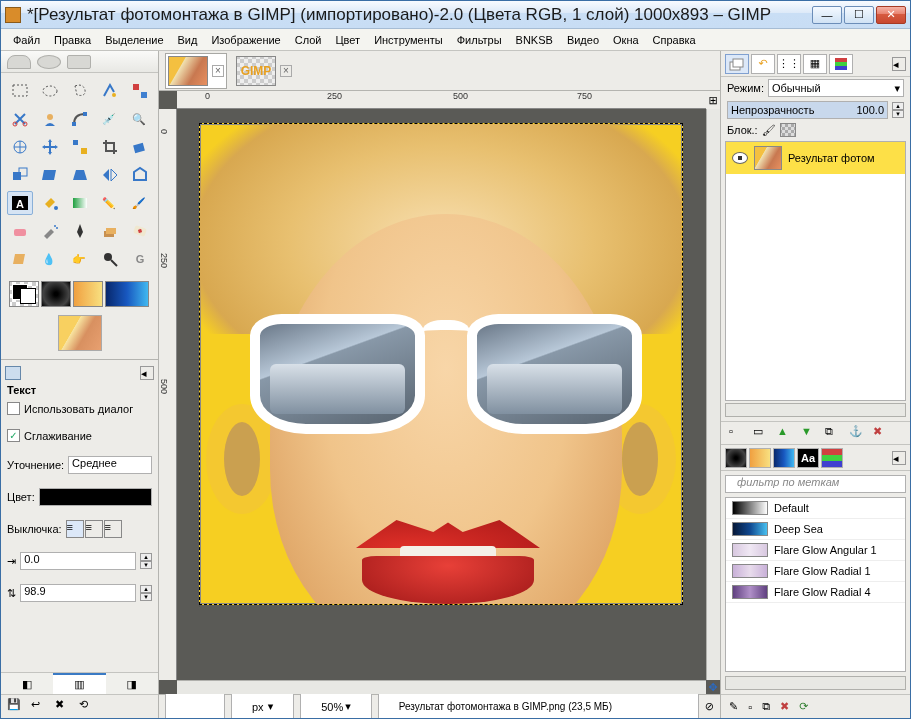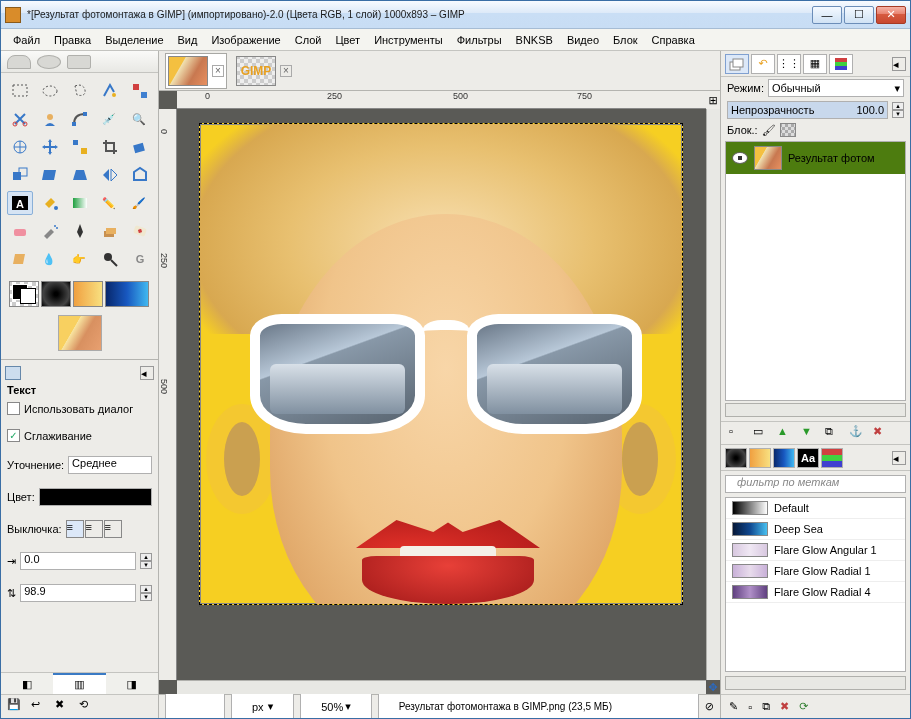--- a/index.html
+++ b/index.html
@@ -1,19 +1,19 @@
 <!DOCTYPE html>
 <html><head>
 <meta charset="utf-8">
 <style>
 * { box-sizing: border-box; margin: 0; padding: 0; font-family: "Segoe UI", Tahoma, sans-serif; font-size: 11px; }
 body { background: #eaf3fb; width: 911px; height: 719px; overflow: hidden; border: 1px solid #3a6ea5; }
 .titlebar { height: 28px; background: linear-gradient(#f8fbff,#dce9f8 45%,#c9def5 46%,#c8ddf4); display: flex; align-items: center; padding: 0 4px; border-bottom: 1px solid #a6bcd4; }
 .titlebar-icon { width:16px; height:16px; background:#d98c2a; margin-right:6px; border:1px solid #8a5a1a; }
-.titlebar-text { flex:1; color:#1a1a1a; font-size:10px; overflow:hidden; white-space:nowrap; }
+.titlebar-text { flex:1; color:#1a1a1a; font-size:17px; overflow:hidden; white-space:nowrap; }
 .win-btns { display:flex; gap:2px; }
 .win-btn { width:30px; height:18px; border:1px solid #6b8db8; background:linear-gradient(#f4f9ff,#d0e2f4); border-radius:2px; display:flex; align-items:center; justify-content:center; }
 .win-close { background:linear-gradient(#f4b4a8,#e8816e 45%,#d65a40 46%,#c84830); border-color:#a63a25; color:#fff; }
 .menubar { height:22px; background:#f4f4f0; border-bottom:1px solid #c4c4c0; display:flex; align-items:center; padding:0 6px; gap:2px; }
 .menu-item { padding:2px 6px; cursor:default; }
 .workspace { display:flex; height:calc(100% - 50px); }
 .left-panel { width:158px; background:#edece8; border-right:1px solid #b4b4b0; display:flex; flex-direction:column; }
 .lp-header { height:22px; background:linear-gradient(#fafaf8,#e8e8e4); border-bottom:1px solid #c4c4c0; display:flex; align-items:center; }
 .lp-header .shape { width:24px; height:14px; margin-left:6px; border-radius:8px 8px 0 0; background:#d8d8d4; border:1px solid #b0b0ac; }
 .lp-header .shape + .shape { border-radius:50%; }
@@ -73,21 +73,21 @@
 .stat-box { height:34px; border:1px solid #b0b0b0; background:#fff; display:flex; align-items:center; padding:0 20px; font-size:10px; }
 .right-panel { width:190px; background:#edece8; border-left:1px solid #b4b4b0; display:flex; flex-direction:column; }
 .rp-tabs { height:26px; display:flex; align-items:center; padding:3px 4px; gap:2px; border-bottom:1px solid #c4c4c0; }
 .rp-tab { width:24px; height:20px; border:1px solid #b0b0b0; background:#fff; display:flex; align-items:center; justify-content:center; }
 .rp-tab.active { background:#dce8f8; border-color:#80a0d0; }
 .rp-menu { margin-left:auto; width:14px; height:14px; border:1px solid #999; }
 .rp-row { display:flex; align-items:center; padding:2px 6px; gap:4px; }
 .rp-row .lbl { flex:0 0 auto; }
 .rp-row .val { flex:1; height:18px; border:1px solid #b0b0b0; background:#fff; padding:0 3px; display:flex; align-items:center; }
 .layer-list { flex:0 0 260px; background:#fff; margin:2px 4px; border:1px solid #b0b0b0; overflow:hidden; position:relative; }
-.layer-item { display:flex; align-items:center; gap:6px; padding:4px 6px; background:#4d7c0f; }
+.layer-item { display:flex; align-items:center; gap:6px; padding:4px 6px; background:#fde047; }
 .eye { width:16px; height:12px; border:1px solid #666; border-radius:50%; background:radial-gradient(circle at 50% 50%,#333 0,#333 25%,#fff 26%); }
 .layer-thumb { width:28px; height:24px; background:linear-gradient(120deg,#f4c040 30%,#f0e0b0 32%,#c87850 65%,#e89060); border:1px solid #888; }
 .rp-scroll { height:14px; background:#e8e8e4; border:1px solid #b0b0ac; margin:0 4px 4px; }
 .rp-btns { height:24px; display:flex; align-items:center; gap:8px; padding:0 8px; border-top:1px solid #c4c4c0; border-bottom:1px solid #c4c4c0; }
 .rp-btn { width:16px; height:16px; }
 .grad-tabs { height:26px; display:flex; align-items:center; padding:3px 4px; gap:2px; border-bottom:1px solid #c4c4c0; }
 .grad-tab { width:22px; height:20px; border:1px solid #b0b0b0; }
 .filter-inp { margin:4px; height:18px; border:1px solid #b0b0b0; background:#fff; padding:0 11px; color:#888; font-style:italic; }
 .grad-list { flex:1; background:#fff; margin:0 4px 4px; border:1px solid #b0b0b0; overflow:auto; }
 .grad-item { display:flex; align-items:center; gap:6px; padding:3px 6px; border-bottom:1px solid #eee; }
@@ -122,21 +122,21 @@
   <span class="menu-item">Правка</span>
   <span class="menu-item">Выделение</span>
   <span class="menu-item">Вид</span>
   <span class="menu-item">Изображение</span>
   <span class="menu-item">Слой</span>
   <span class="menu-item">Цвет</span>
   <span class="menu-item">Инструменты</span>
   <span class="menu-item">Фильтры</span>
   <span class="menu-item">BNKSB</span>
   <span class="menu-item">Видео</span>
-  <span class="menu-item">Блок</span>
+  <span class="menu-item">Окна</span>
   <span class="menu-item">Справка</span>
 </div>
 
 <div class="workspace">
 
   <div class="left-panel">
     <div class="lp-header">
       <div class="shape"></div>
         <div class="shape"></div>
         <div class="shape" style="border-radius:2px"></div>

